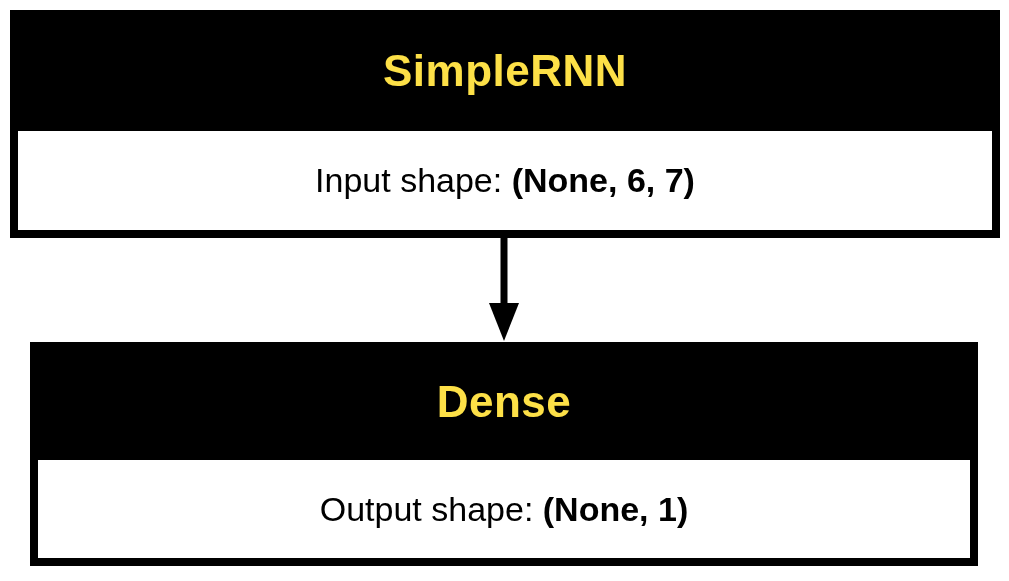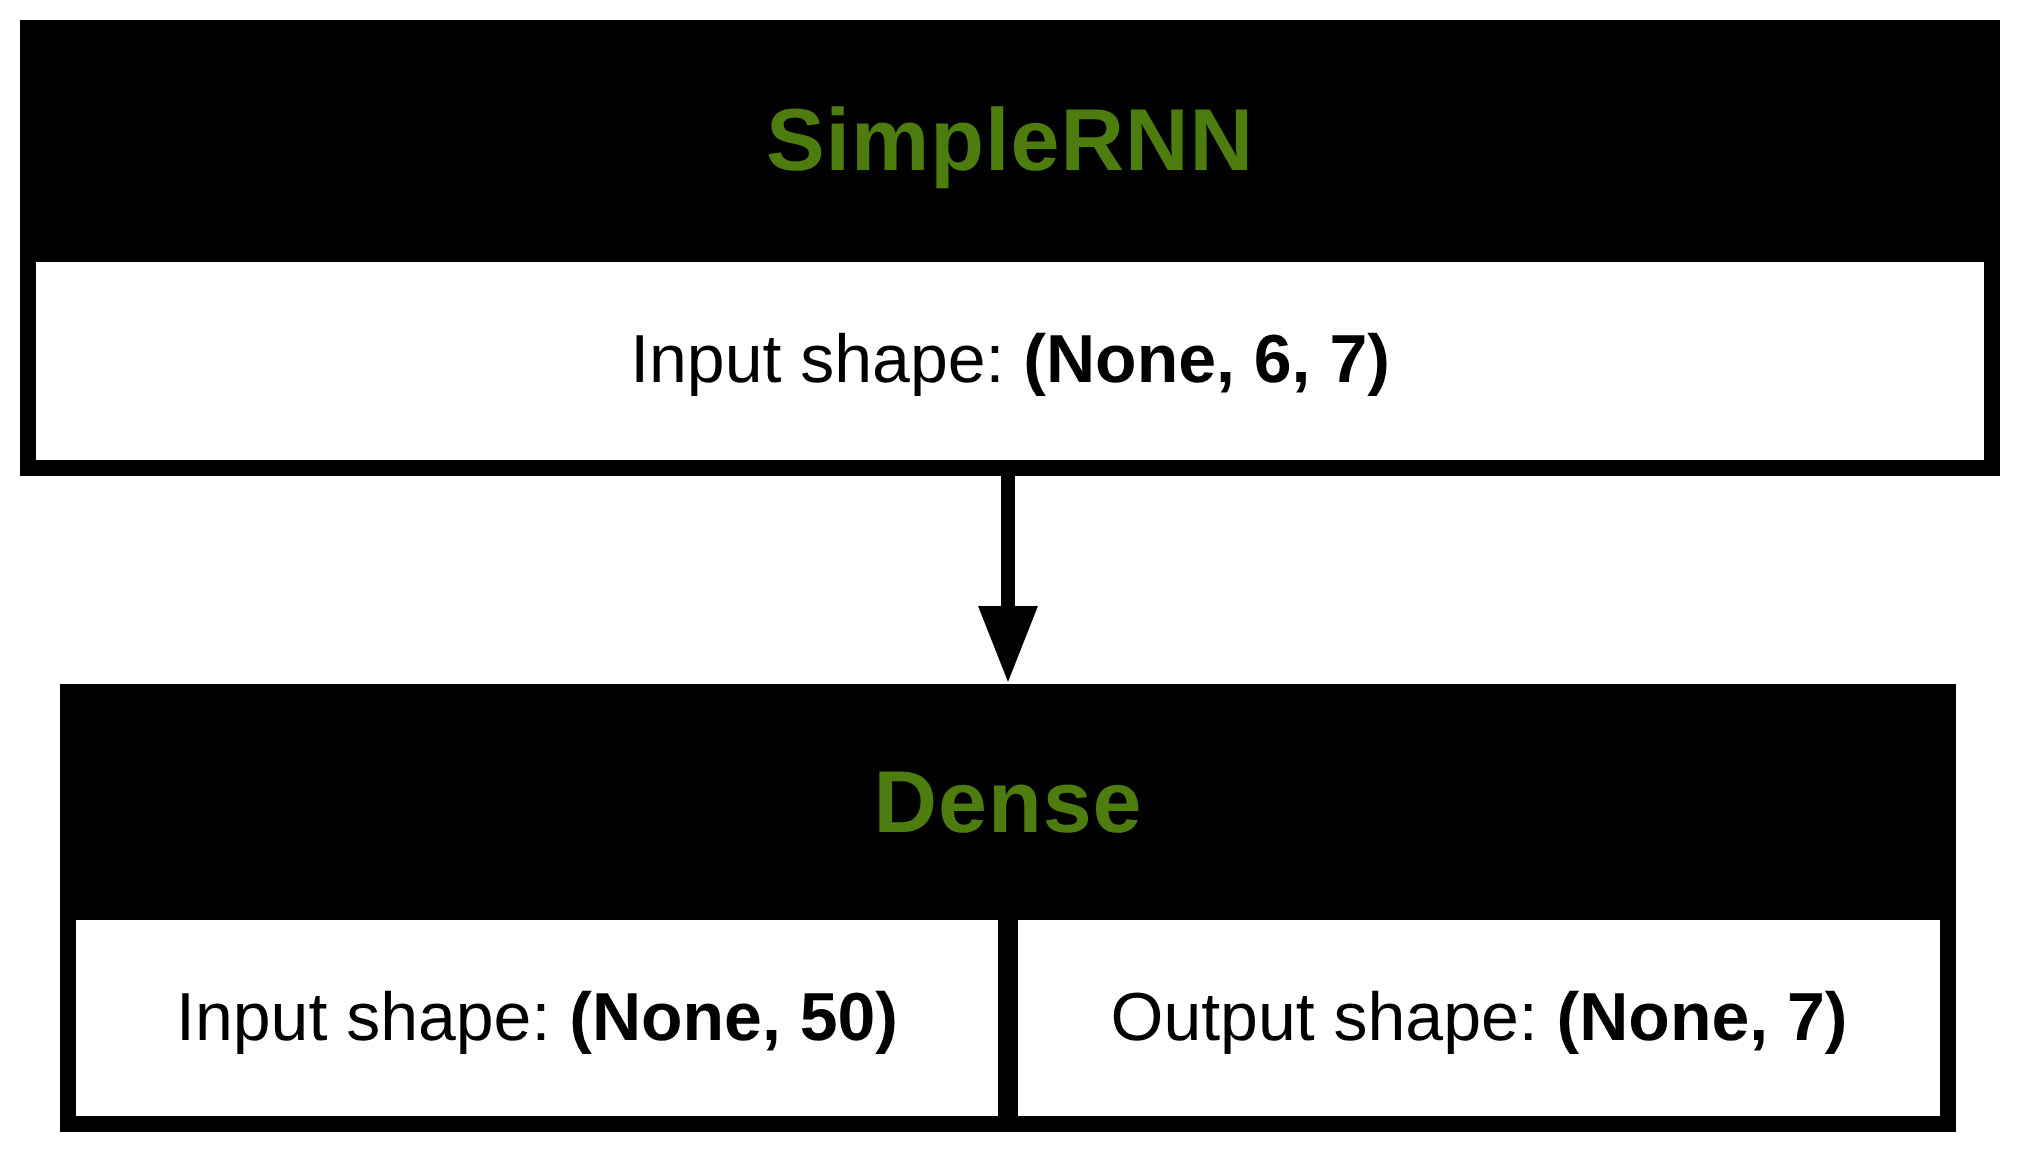--- a/index.html
+++ b/index.html
@@ -33,21 +33,21 @@
     text-align: center;
   }
   .node-title {
     position: absolute;
     left: 0;
     right: 0;
     top: 0;
     display: flex;
     align-items: center;
     justify-content: center;
-    color: #4d7c0f;
+    color: #fde047;
     font-weight: bold;
     font-size: 44px;
     letter-spacing: 0.5px;
   }
   .node-simplernn .node-title { height: 121px; }
   .node-dense .node-title { height: 120px; }
   .node-cells {
     position: absolute;
     left: 8px;
     right: 8px;
@@ -97,21 +97,18 @@
 
   <svg class="arrow-overlay" viewBox="0 0 1009 581" xmlns="http://www.w3.org/2000/svg" aria-hidden="true">
     <line x1="504" y1="237" x2="504" y2="306" stroke="#000000" stroke-width="7"></line>
     <polygon points="489,303 519,303 504,341" fill="#000000"></polygon>
   </svg>
 
   <div class="node node-dense">
     <div class="node-title">Dense</div>
     <div class="node-cells">
       <div class="cell">
-        <div class="cell-text"><span>Input shape: </span><b>(None, 50)</b></div>
-      </div>
-      <div class="cell">
-        <div class="cell-text"><span>Output shape: </span><b>(None, 7)</b></div>
+        <div class="cell-text"><span>Output shape: </span><b>(None, 1)</b></div>
       </div>
     </div>
   </div>
 
 </div>
 
 </body></html>

